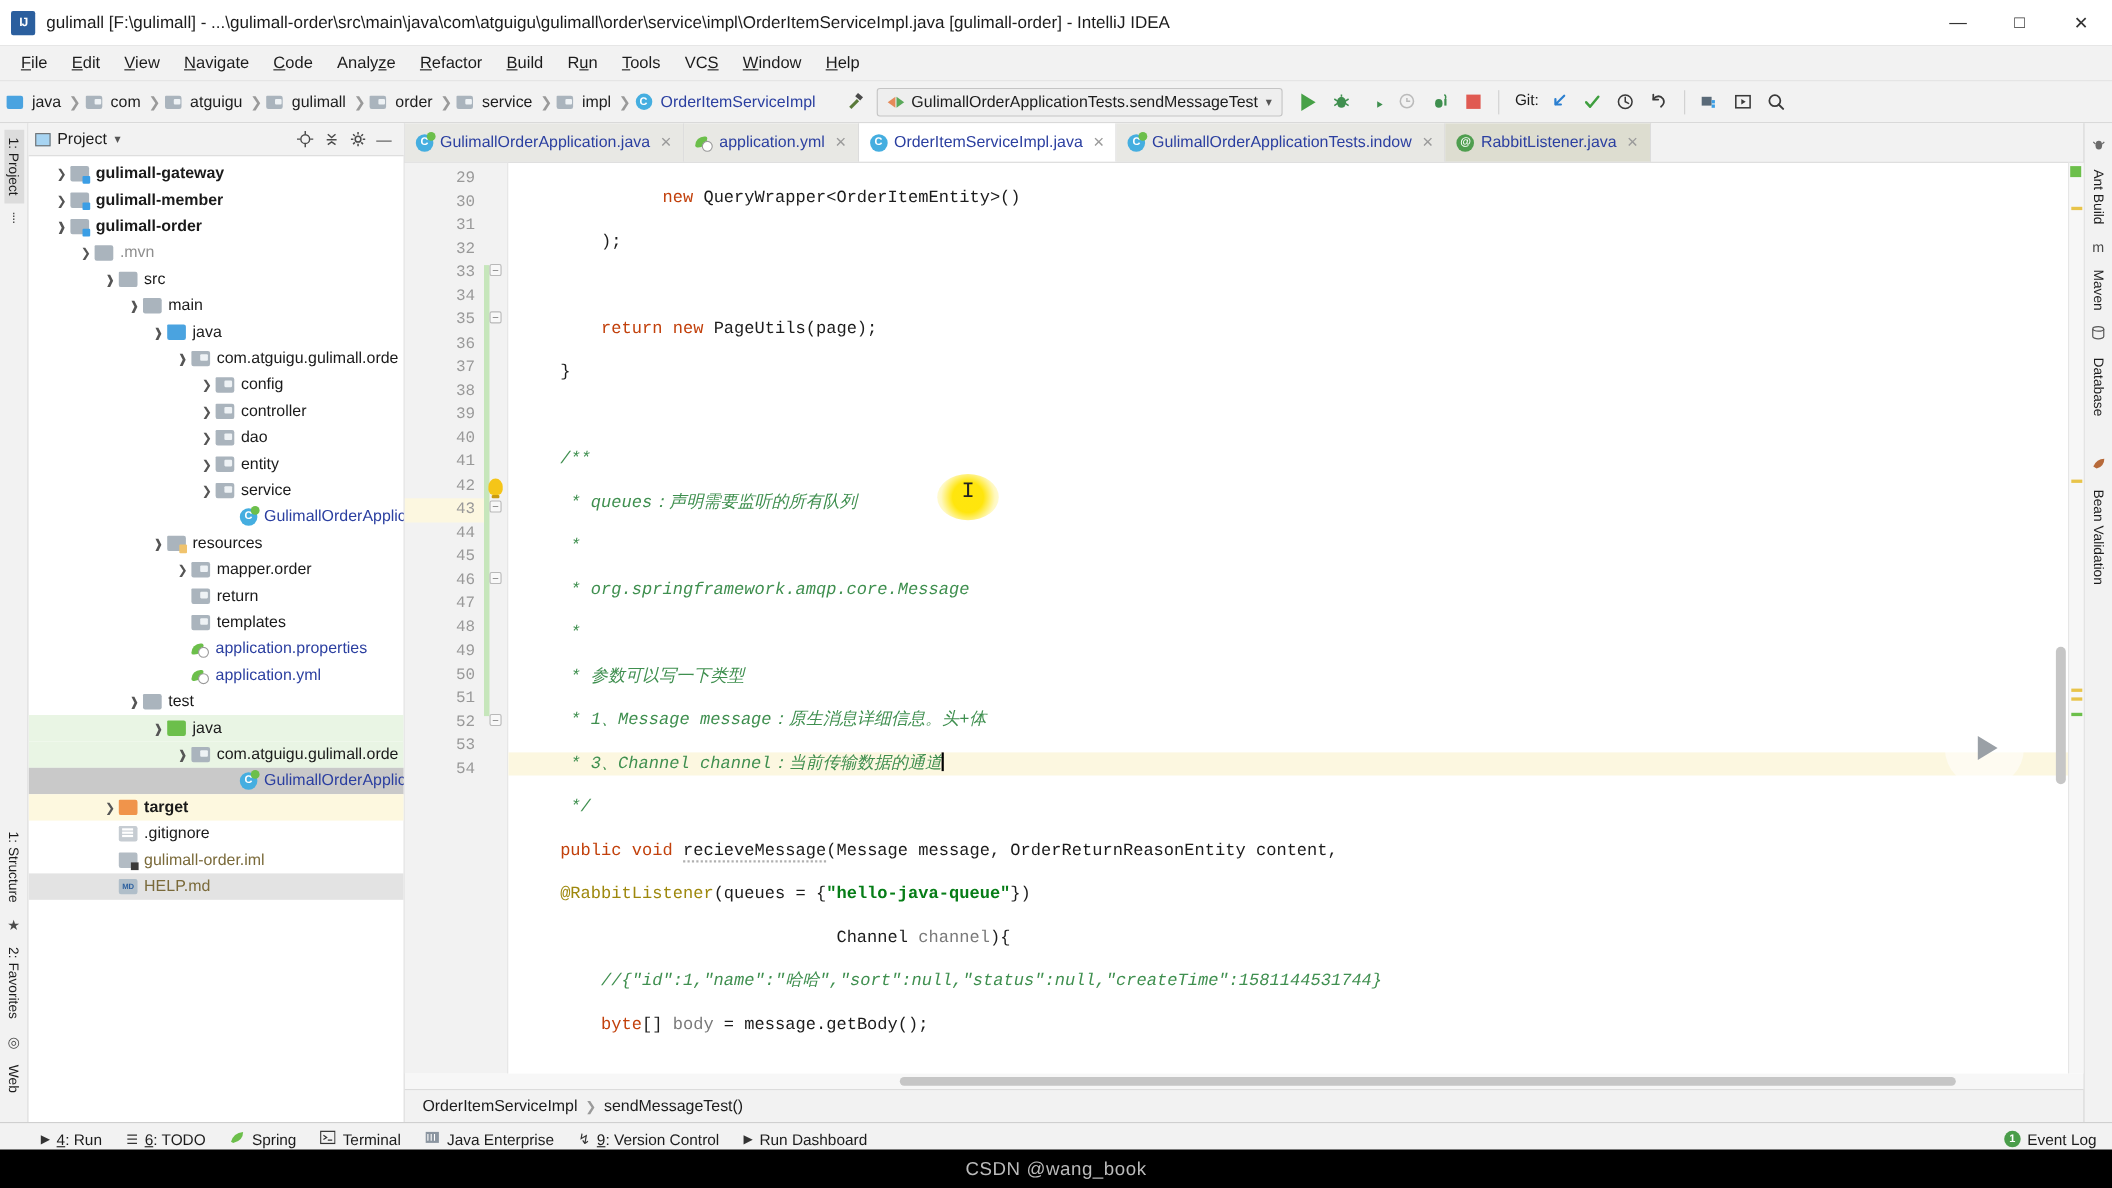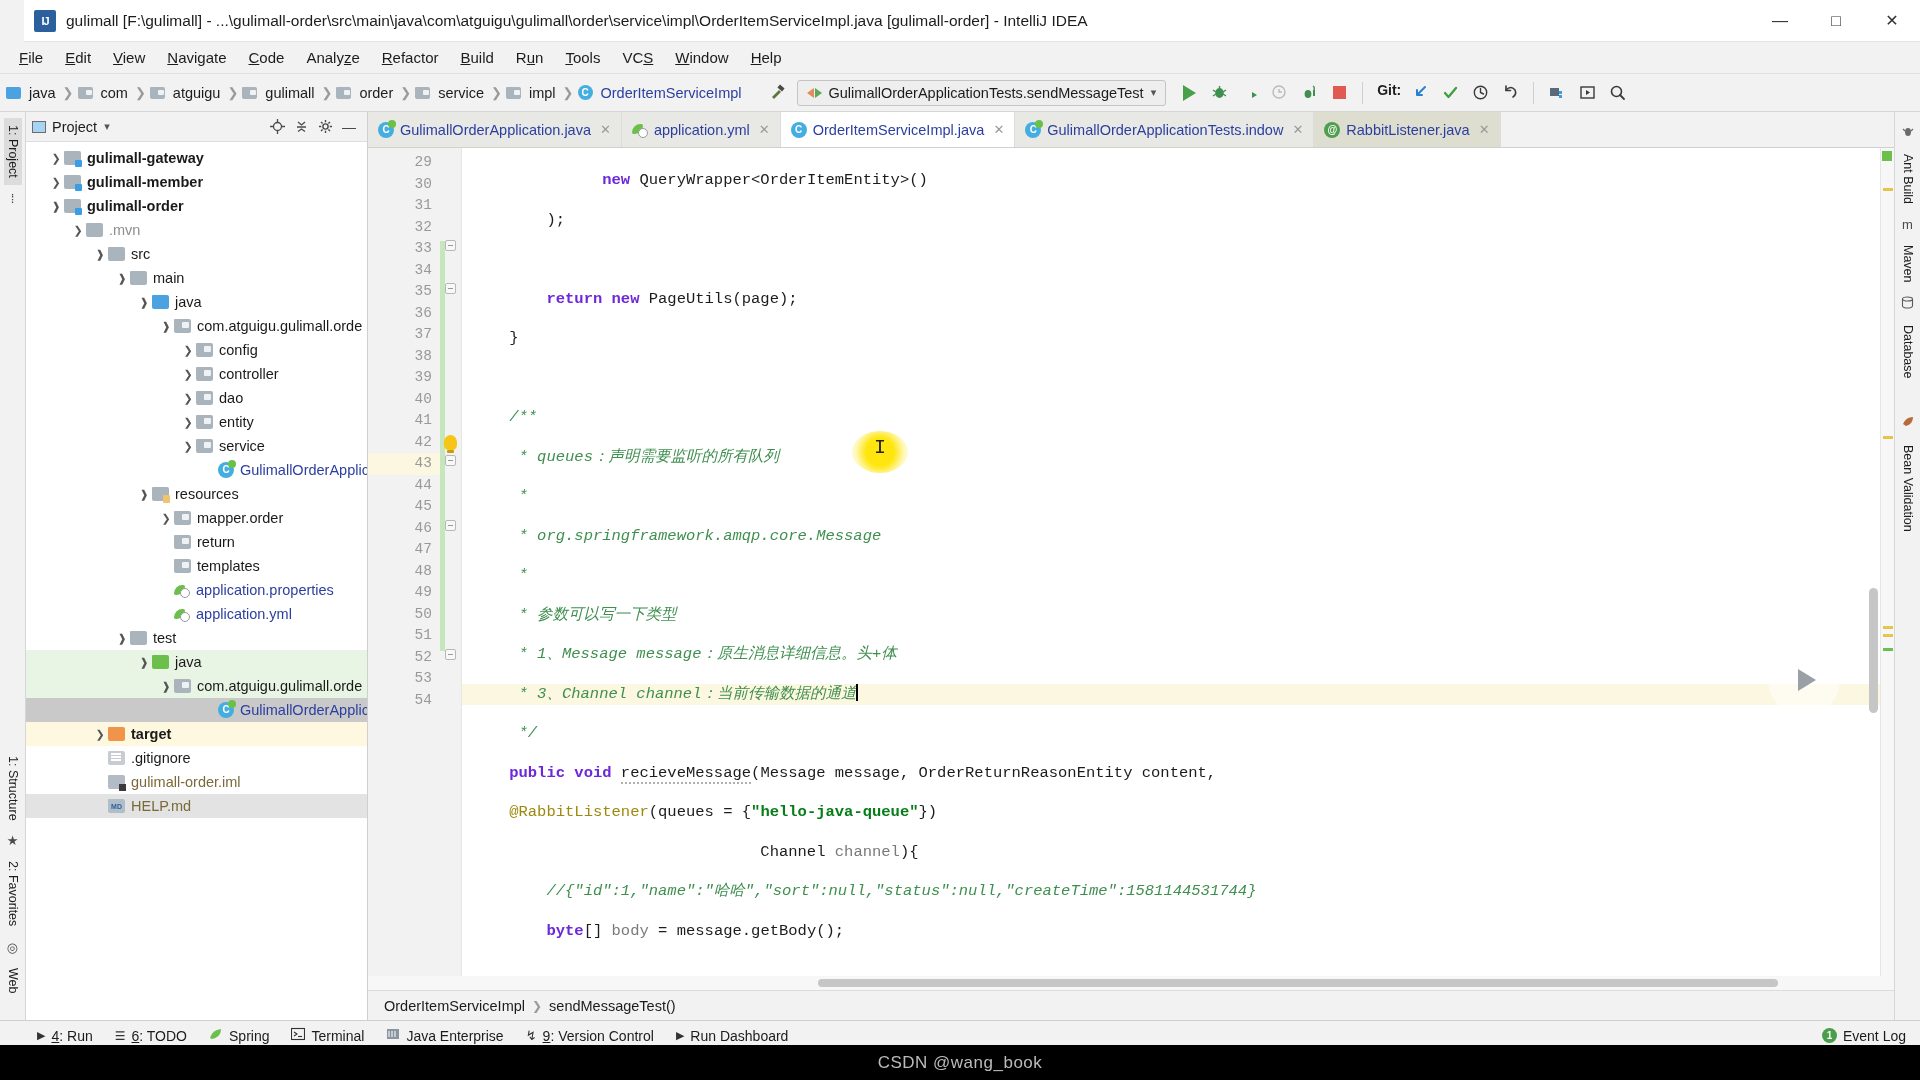--- a/index.html
+++ b/index.html
@@ -15,21 +15,20 @@
     background: #f2f2f2;
     display: flex; flex-direction: column;
   }
 
   
   .titlebar {
     height: 42px; min-height: 42px;
     background: #ffffff;
     display: flex; align-items: center;
     border-bottom: 1px solid #e4e4e4;
-    margin-left: 24px;
   }
   .tb-icon {
     width: 22px; height: 22px; margin: 0 10px 0 10px;
     background: #2b5f9e; color: #fff;
     font-size: 11px; font-weight: bold;
     display: flex; align-items: center; justify-content: center;
     border-radius: 2px; letter-spacing: -1px;
   }
   .tb-title { font-size: 15.5px; color: #1c1c1c; white-space: nowrap; }
   .tb-spacer { flex: 1; }
@@ -93,21 +92,21 @@
   .tri-r { width:0;height:0;border-top:5px solid transparent;border-bottom:5px solid transparent;border-left:7px solid #5aa85a; }
   .chev { color:#555; font-size:11px; }
 
   .tbtn {
     width:30px;height:28px; display:flex;align-items:center;justify-content:center;
     font-size:15px;
   }
   .tbtn.dim { opacity:.35; }
   .play-tri { width:0;height:0;border-top:8px solid transparent;border-bottom:8px solid transparent;border-left:13px solid #47a147; }
   .stop-sq { width:13px;height:13px;background:#e05a52; }
-  .git-lbl { font-size:14px;color:#1c1c1c;margin:0 4px 6px 6px;font-weight:bold; }
+  .git-lbl { font-size:14px;color:#1c1c1c;margin:0 4px 6px 6px; }
 
   
   .mainrow { flex:1; display:flex; min-height:0; }
 
   
   .lstrip {
     width: 26px; min-width:26px; background:#f2f2f2;
     border-right:1px solid #d6d6d6;
     display:flex; flex-direction:column; align-items:center;
     padding-top:6px; font-size:12px;
@@ -206,21 +205,21 @@
   }
   .greenbar { position:absolute; left:0; width:5px; background:#c6e6bb; }
 
   .code {
     flex:1; position:relative; overflow:hidden;
     font-family:"Liberation Mono", monospace; font-size:15.5px;
     padding-top:4px; white-space:pre;
   }
   .cl { height:21.5px; line-height:21.5px; padding-left:10px; }
   .cl.cur { background:#fcf7e0; }
-  .kw { color:#6d28d9; font-weight:bold; }
+  .kw { color:#c2410c; font-weight:normal; }
   .cmt { color:#3f8f4f; font-style:italic; }
   .str { color:#067d17; font-weight:bold; }
   .anno { color:#9e880d; }
   .fld { color:#7a7a7a; }
   .plain { color:#1c1c1c; }
   .hl-green { background:#dff0d8; }
   .err-wave { border-bottom:2px dotted #b0b0b0; }
 
   .cursor-caret {
     display:inline-block; width:1.5px; height:17px; background:#000;

